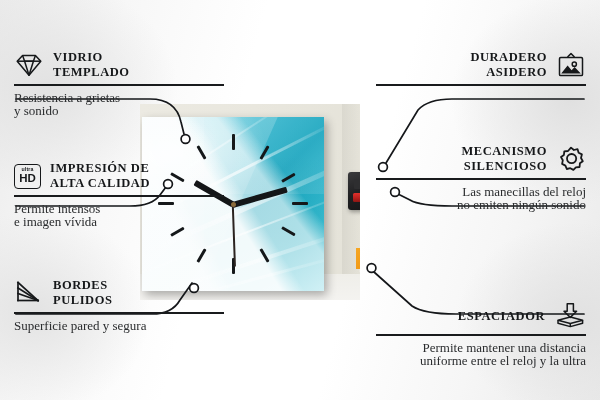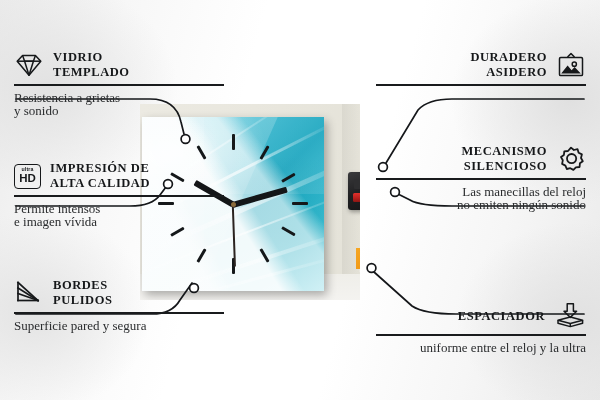--- a/index.html
+++ b/index.html
@@ -405,17 +405,18 @@
         <g fill="none" stroke="#16181a" stroke-width="1.5" stroke-linejoin="round">
           <path d="M13.2,1.8 L19.4,1.8 L19.4,9.2 L22.6,9.2 L16.3,15.4 L10.0,9.2 L13.2,9.2 Z"></path>
           <path d="M16.3,15.0 L28.6,18.2 L16.3,21.4 L4.0,18.2 Z"></path>
           <path d="M4.0,18.2 L4.0,21.3 L16.3,24.6 L28.6,21.3 L28.6,18.2"></path>
           <path d="M16.3,21.4 L16.3,24.6"></path>
         </g>
       </svg>
     </div>
     <div class="rule"></div>
     <div class="desc">
+      <div>Permite mantener una distancia</div>
       <div>uniforme entre el reloj y la ultra</div>
     </div>
   </div>
 
 </div>
 
 </body></html>

